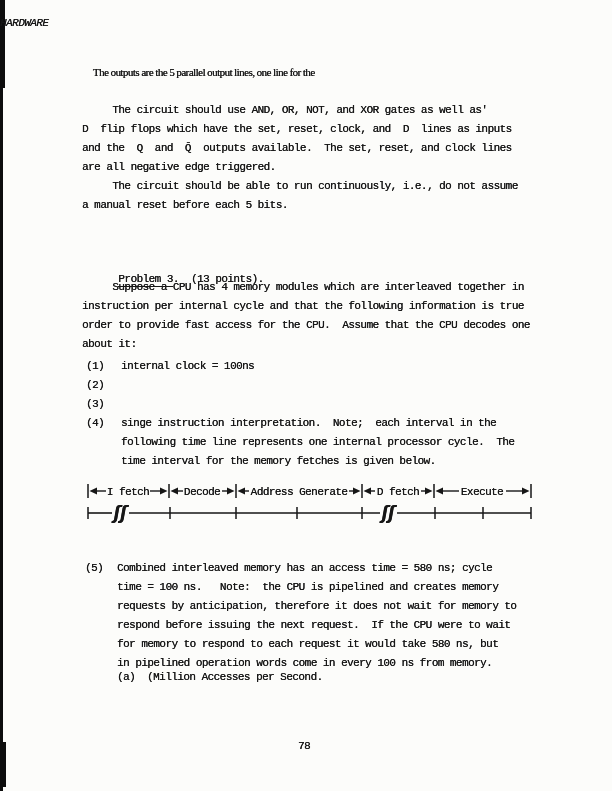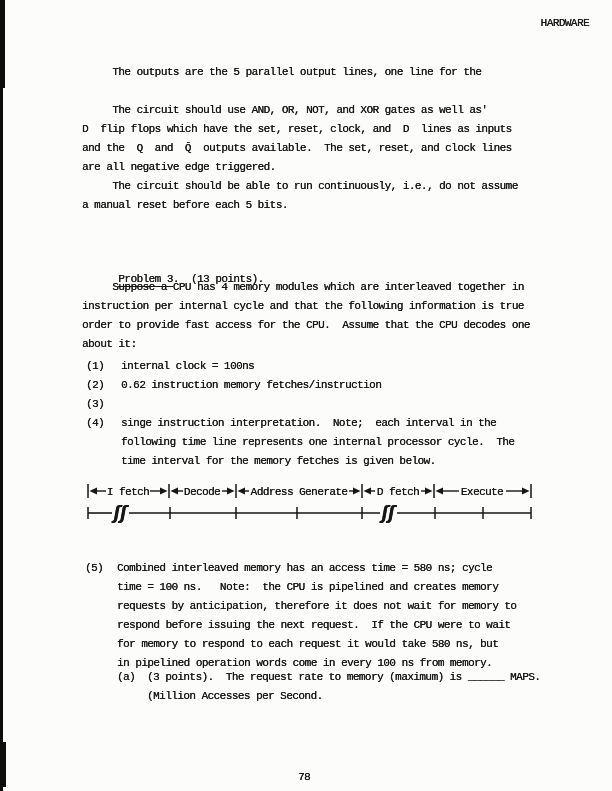--- a/index.html
+++ b/index.html
@@ -10,21 +10,21 @@
     background:#fcfcfa;
     font-family:"Liberation Mono","DejaVu Sans Mono",monospace;
     font-size:11px;
     letter-spacing:-0.55px;
     color:#161616;
     text-shadow:0.25px 0 0 #1b1b1b;
     overflow:hidden;
   }
   .block { position:absolute; }
   .line { white-space:pre; line-height:19px; }
-  .center { left:0; width:589px; text-align:right; }
+  .center { left:0; width:589px; text-align:left;font-style:italic; }
   .item { display:flex; }
   .marker { white-space:pre; line-height:19px; flex:0 0 auto; }
   .m35 { width:35px; }
   .m32 { width:32px; }
   .m30 { width:30px; }
   .underlined { border-bottom:1.2px solid #161616; padding-bottom:1px; }
   .scan-bar { position:absolute; background:#0d0d0d; }
   svg text {
     font-family:"Liberation Mono","DejaVu Sans Mono",monospace;
     font-size:11px;
@@ -44,21 +44,21 @@
 <div class="page">
 
   <div class="scan-bar" style="left:0;top:0;width:3px;height:791px;"></div>
   <div class="scan-bar" style="left:0;top:0;width:5px;height:88px;"></div>
   <div class="scan-bar" style="left:0;top:742px;width:6px;height:45px;"></div>
 
   <div class="block center" style="top:14px;">
     <span class="line">HARDWARE</span>
   </div>
 
-  <div class="block" style="top:63px;left:82px;">
+  <div class="block" style="top:63px;left:82px;font-family:Liberation Serif, serif;">
     <div class="line">     The outputs are the 5 parallel output lines, one line for the</div>
   </div>
 
   <div class="block" style="top:101px;left:82px;">
     <div class="line">     The circuit should use AND, OR, NOT, and XOR gates as well as'</div>
     <div class="line">D  flip flops which have the set, reset, clock, and  D  lines as inputs</div>
     <div class="line">and the  Q  and  Q̄  outputs available.  The set, reset, and clock lines</div>
     <div class="line">are all negative edge triggered.</div>
   </div>
 
@@ -81,23 +81,20 @@
   </div>
 
   <div class="block item" style="top:357px;left:86px;">
     <span class="marker m35">(1)</span>
     <div>
         <div class="line">internal clock = 100ns</div>
       </div>
   </div>
   <div class="block item" style="top:376px;left:86px;">
     <span class="marker m35">(2)</span>
-    <div>
-        <div class="line">0.62 instruction memory fetches/instruction</div>
-      </div>
   </div>
   <div class="block item" style="top:395px;left:86px;">
     <span class="marker m35">(3)</span>
   </div>
   <div class="block item" style="top:414px;left:86px;">
     <span class="marker m35">(4)</span>
     <div>
       <div class="line">singe instruction interpretation.  Note;  each interval in the</div>
       <div class="line">following time line represents one internal processor cycle.  The</div>
       <div class="line">time interval for the memory fetches is given below.</div>
@@ -171,22 +168,21 @@
       <div class="line">requests by anticipation, therefore it does not wait for memory to</div>
       <div class="line">respond before issuing the next request.  If the CPU were to wait</div>
       <div class="line">for memory to respond to each request it would take 580 ns, but</div>
       <div class="line">in pipelined operation words come in every 100 ns from memory.</div>
     </div>
   </div>
 
   <div class="block item" style="top:668px;left:117px;">
     <span class="marker m30">(a)</span>
     <div>
-      <div class="line">(3 points).  The request rate to memory (maximum) is ______ MAPS.</div>
       <div class="line">(Million Accesses per Second.</div>
     </div>
   </div>
 
-  <div class="block" style="top:737px;left:0;width:608px;text-align:center;margin-top:31px;">
+  <div class="block" style="top:737px;left:0;width:608px;text-align:center;">
     <span class="line">78</span>
   </div>
 
 </div>
 
 </body></html>

